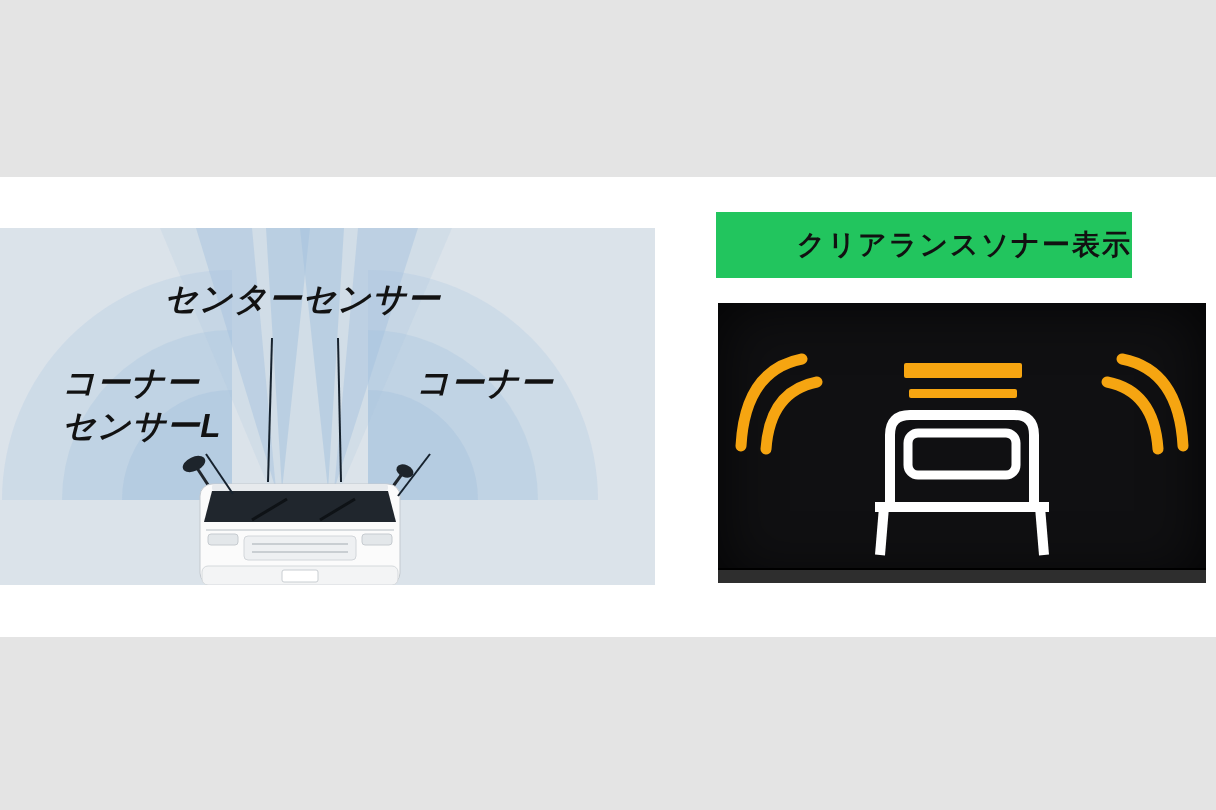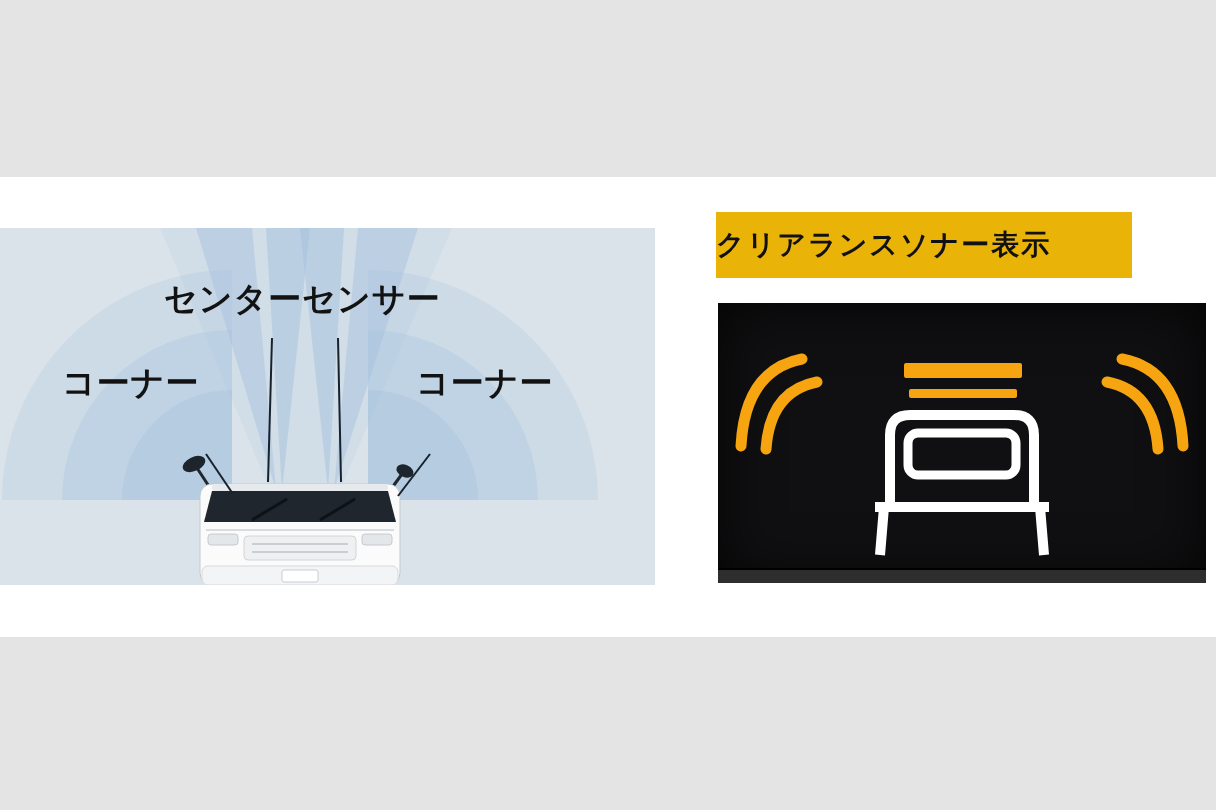--- a/index.html
+++ b/index.html
@@ -35,37 +35,38 @@
   .left-panel svg { position: absolute; left: 0; top: 0; }
 
   .label {
     position: absolute;
     color: #121212;
     font-weight: 700;
     font-size: 33px;
     letter-spacing: 1px;
     line-height: 1.3;
     white-space: nowrap;
+    font-style: italic;
   }
   .label span { display: block; }
   .label-center { left: 164px; top: 50px; }
   .label-corner-left { left: 62px; top: 134px; }
   .label-corner-right { left: 416px; top: 134px; }
 
   
   .sonar-title-bar {
     position: absolute;
     left: 716px;
     top: 212px;
     width: 416px;
     height: 66px;
-    background: #eab308;
+    background: #22c55e;
     display: flex;
     align-items: center;
-    justify-content: flex-start;
+    justify-content: flex-end;
   }
   .sonar-title {
     color: #111111;
     font-size: 28px;
     font-weight: 700;
     letter-spacing: 2px;
   }
 
   .sonar-display {
     position: absolute;
@@ -142,20 +143,21 @@
         <line x1="338" y1="110" x2="341" y2="254"></line>
         <line x1="206" y1="226" x2="233" y2="266"></line>
         <line x1="430" y1="226" x2="398" y2="268"></line>
       </g>
     </svg>
 
     <div class="label label-center">センターセンサー</div>
 
     <div class="label label-corner-left">
       <span>コーナー</span>
+      <span>センサーL</span>
     </div>
 
     <div class="label label-corner-right">
       <span>コーナー</span>
     </div>
   </div>
 
   <div class="sonar-title-bar">
     <div class="sonar-title">クリアランスソナー表示</div>
   </div>

